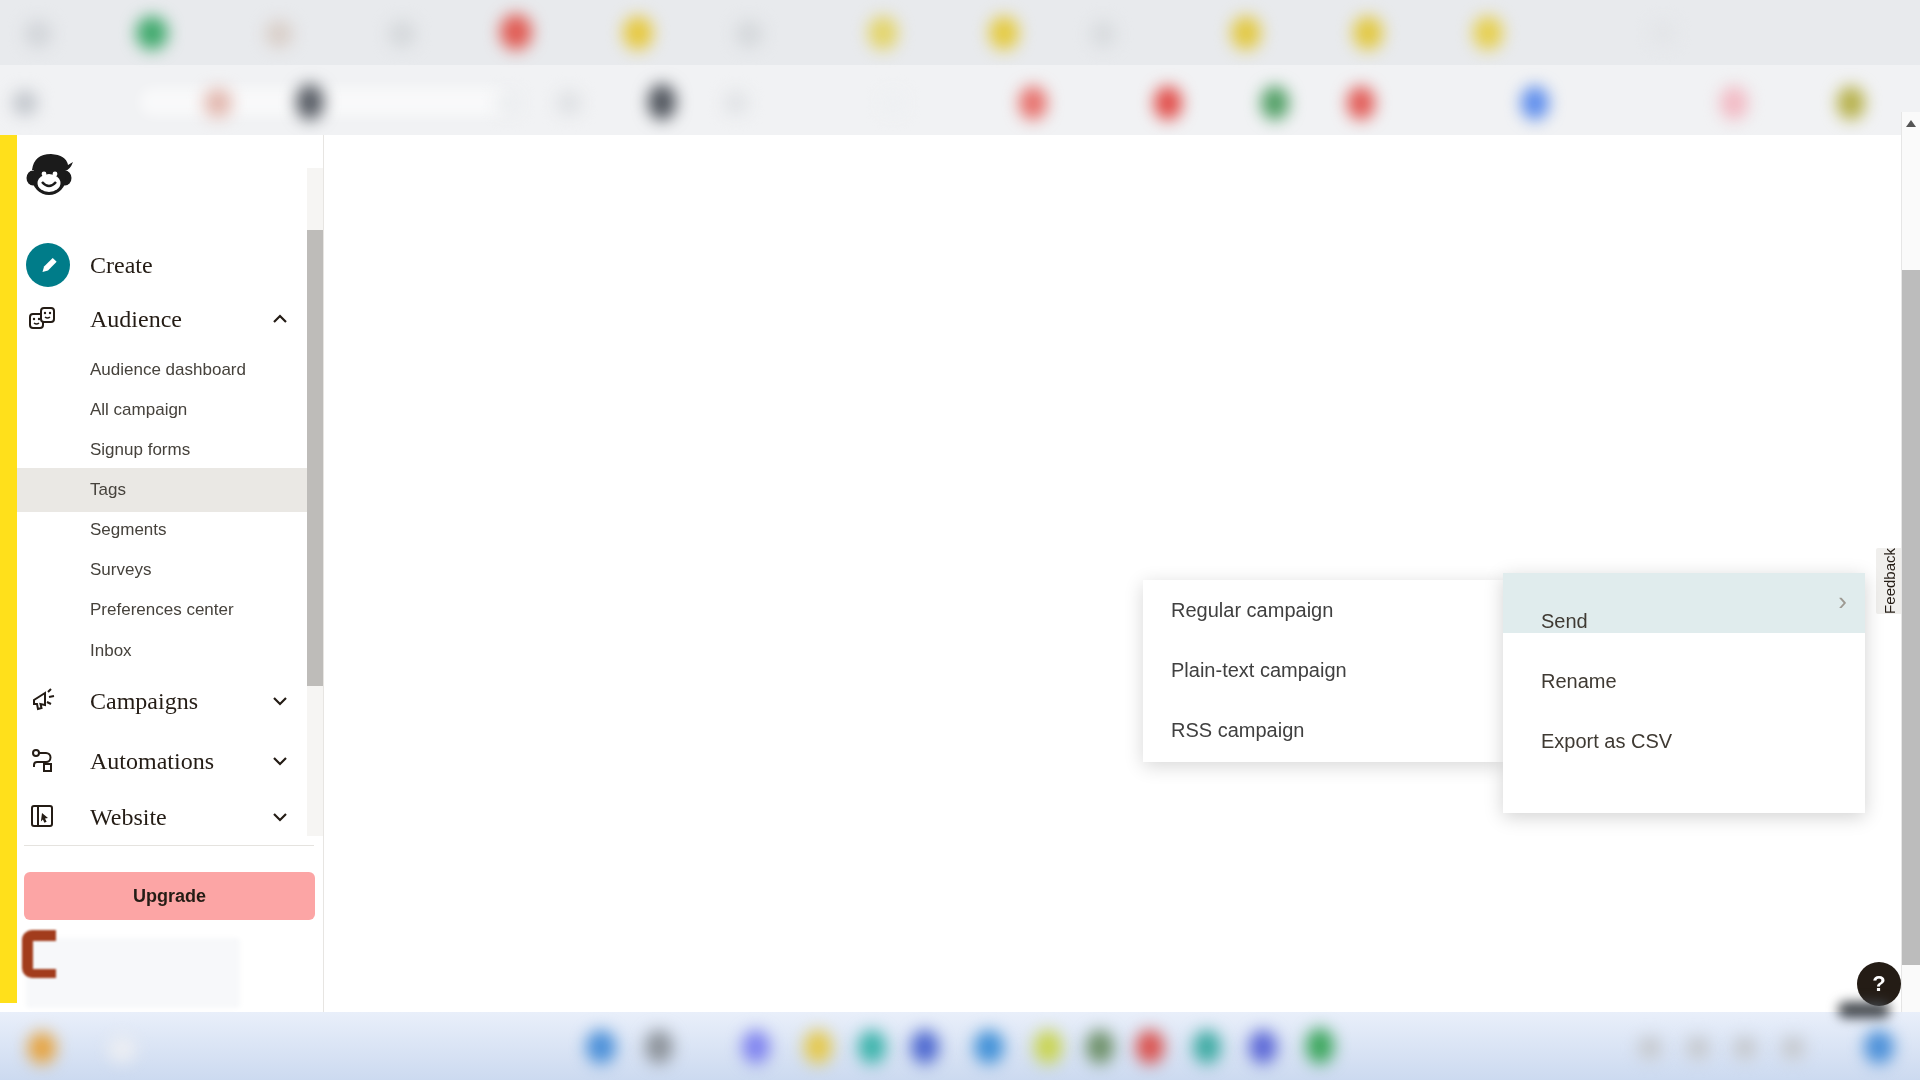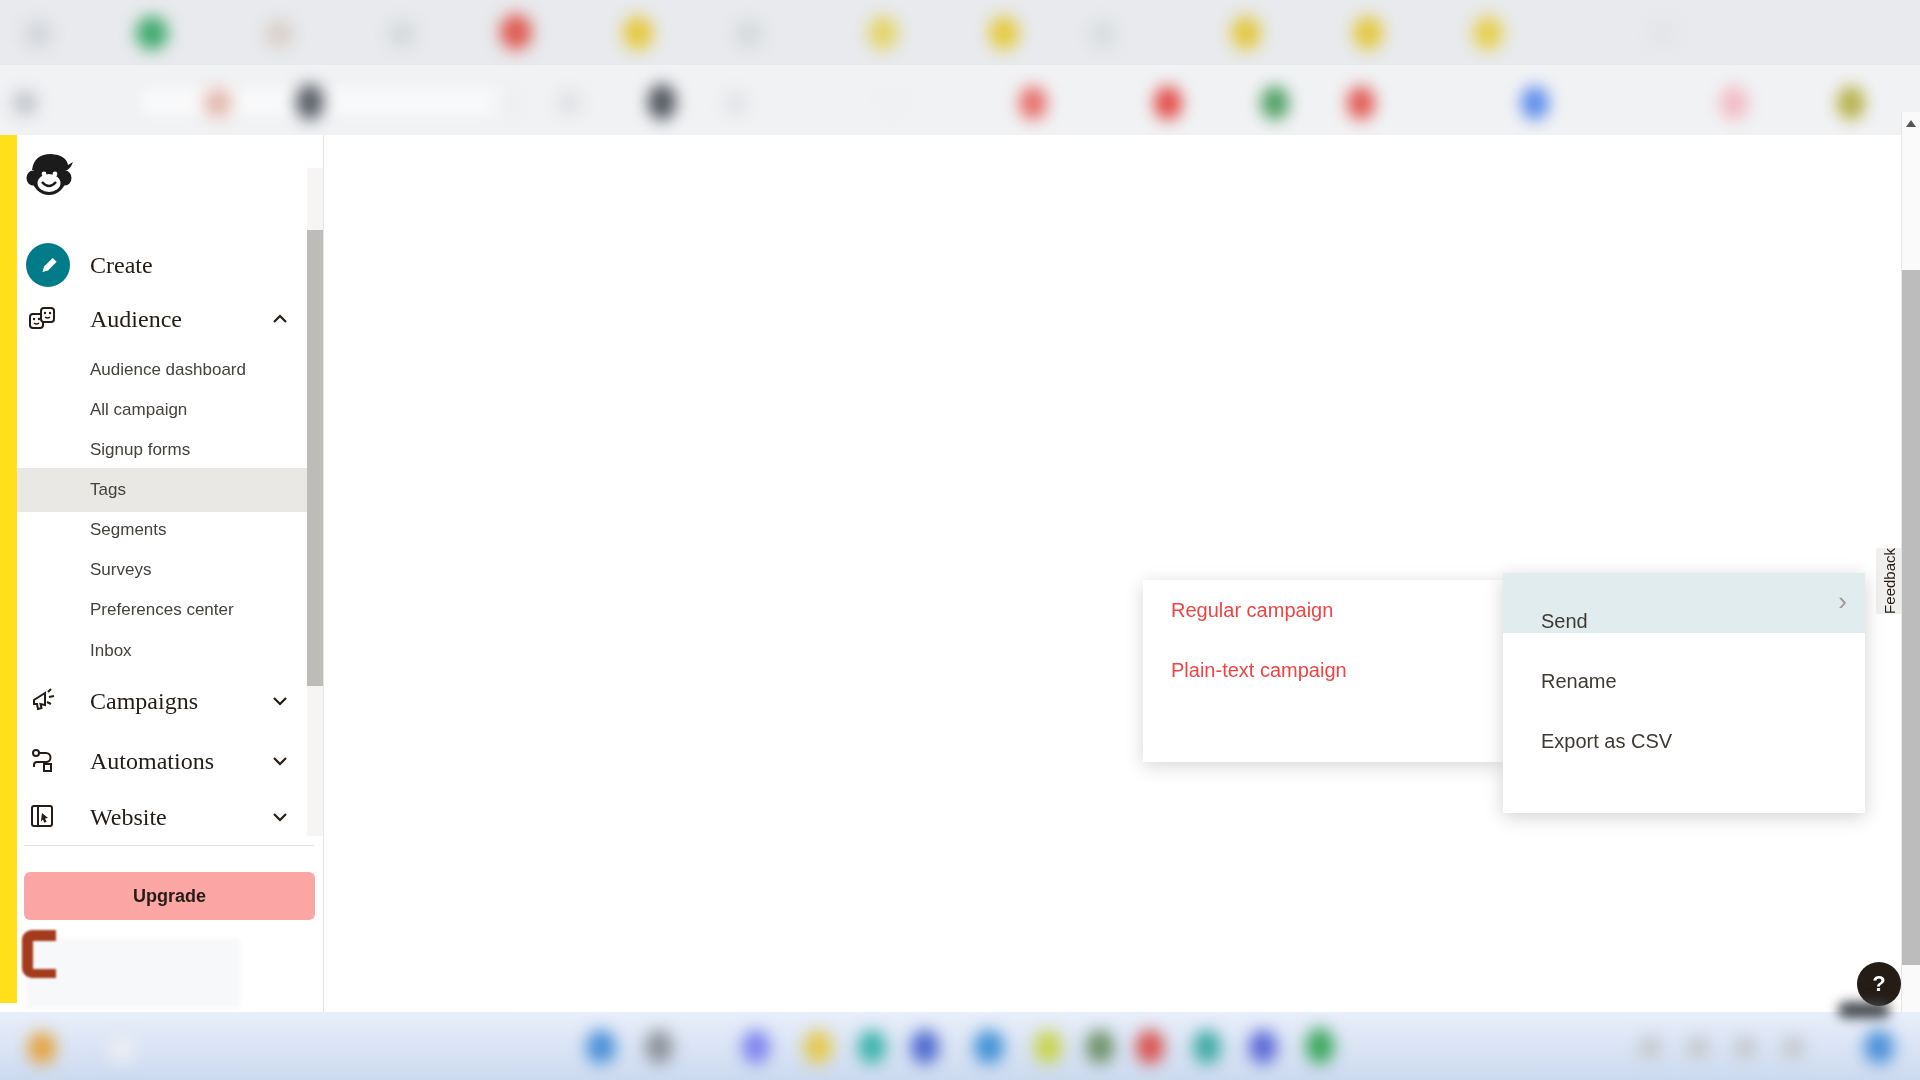--- a/index.html
+++ b/index.html
@@ -78,21 +78,21 @@
   #ctx-menu { position:absolute; left:1503px; top:573px; width:362px; height:240px; background:#fff;
      box-shadow:0 4px 18px rgba(0,0,0,.18); z-index:31; }
   .ctx-item { height:60px; display:flex; align-items:flex-end; padding-left:38px; font-size:20px;
      color:#3f3a33; cursor:pointer; position:relative; }
   .ctx-item.hl { background:#e0eced; }
   .ctx-sub-arrow { position:absolute; right:18px; font-size:26px; color:#9d9992; top:50%;
      transform:translateY(-56%); }
   #send-submenu { position:absolute; left:1143px; top:580px; width:360px; height:182px; background:#fff;
      box-shadow:0 4px 18px rgba(0,0,0,.16); z-index:30; }
   .sub-item { height:60px; display:flex; align-items:center; padding-left:28px; font-size:20px;
-     color:#ef4444; cursor:pointer; }
+     color:#404040; cursor:pointer; }
 
   
   #feedback-tab { position:absolute; left:1876px; top:548px; width:26px; height:66px; background:#f0efed;
      z-index:20; display:flex; align-items:center; justify-content:center; border-radius:2px 0 0 2px; cursor:pointer; }
   #feedback-tab span { writing-mode:vertical-rl; transform:rotate(180deg); font-size:15px; color:#241c15; }
   #help-btn { position:absolute; left:1857px; top:962px; width:44px; height:44px; border-radius:50%;
      background:#241c15; color:#fff; display:flex; align-items:center; justify-content:center;
      font-size:22px; font-weight:700; z-index:35; cursor:pointer; }
 
   
@@ -321,20 +321,21 @@
 <div class="btn-secondary view-chev" style="left:1811px;top:887px">
     <svg width="14" height="9" viewBox="0 0 14 9">
       <polyline points="2,2 7,7 12,2" fill="none" stroke="#241c15" stroke-width="2"></polyline>
     </svg>
   </div>
 <div class="hdivider" style="top:983px"></div>
 
 <div id="send-submenu">
   <div class="sub-item">Regular campaign</div>
   <div class="sub-item">Plain-text campaign</div>
+  <div class="sub-item">RSS campaign</div>
 </div>
 
 <div id="ctx-menu">
   <div class="ctx-item hl">
     <span>Send</span>
     <span class="ctx-sub-arrow">›</span>
   </div>
   <div class="ctx-item">Rename</div>
   <div class="ctx-item">Export as CSV</div>
 </div>

